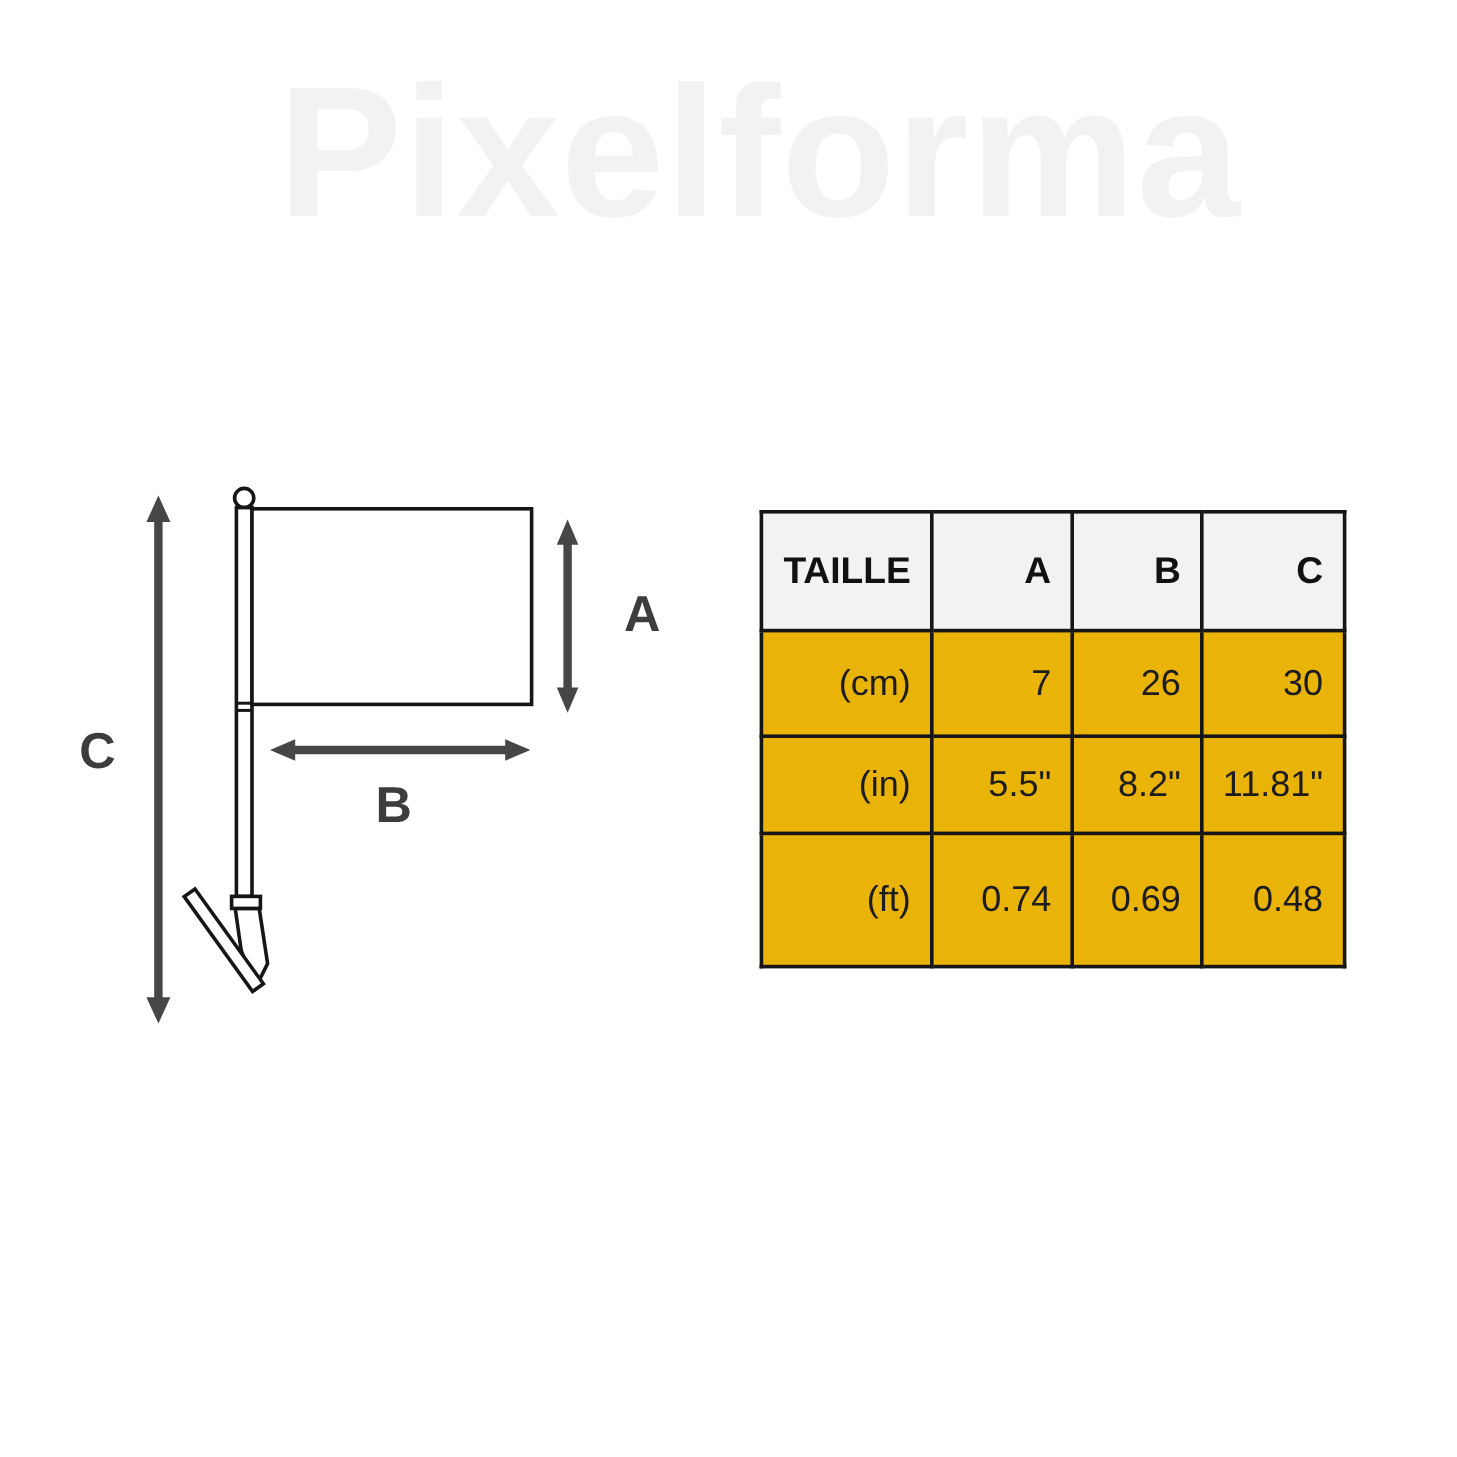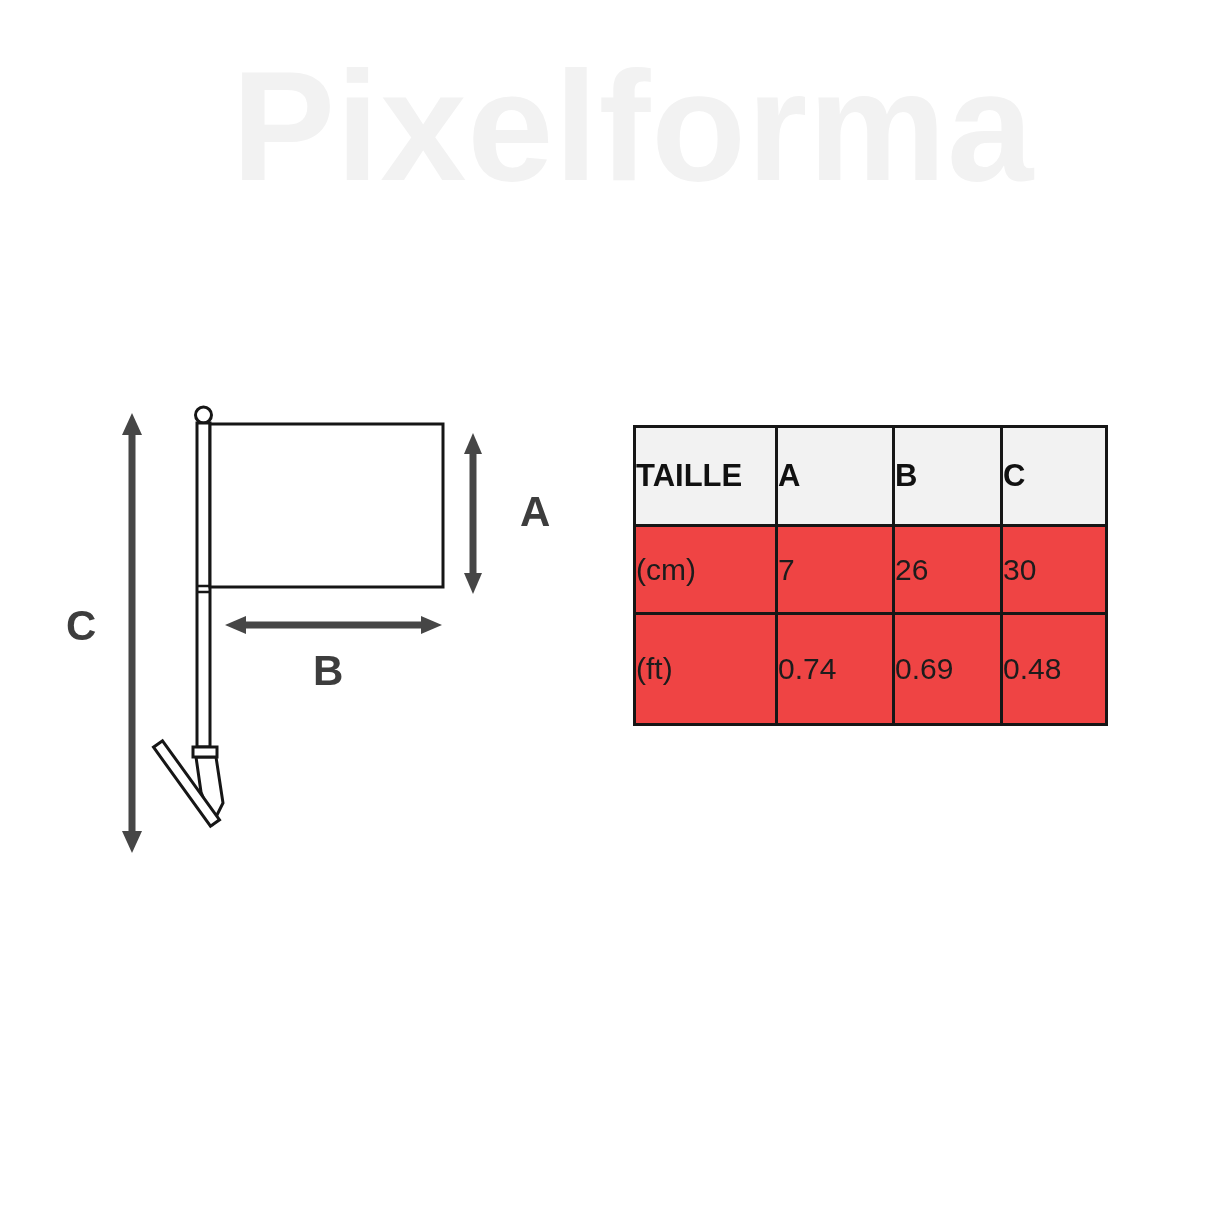--- a/index.html
+++ b/index.html
@@ -49,35 +49,35 @@
   }
   
   .size-table{
     position:absolute;
     left:633px;top:425px;
     border-collapse:collapse;
     table-layout:fixed;
   }
   .size-table td,.size-table th{
     border:3px solid var(--line);
-    text-align:left;
+    text-align:right;
     vertical-align:middle;
     color:var(--cell-text);
-    padding:0;
+    padding:16px;
   }
   .size-table th{
     background:var(--header-bg);
     font-size:31px;
     font-weight:700;
     color:#111;
   }
   .size-table td{
     font-size:30px;
     font-weight:400;
-    background:#ef4444;
+    background:#eab308;
   }
   .row-header{height:99px;}
   .row-cm{height:88px;}
   .row-in{height:81px;}
   .row-ft{height:111px;}
   .col-size{width:142px;}
   .col-a{width:117px;}
   .col-b{width:108px;}
   .col-c{width:105px;}
 </style>
@@ -139,20 +139,26 @@
       <th>C</th>
     </tr>
   </thead>
   <tbody>
     <tr class="row-cm">
       <td>(cm)</td>
       <td>7</td>
       <td>26</td>
       <td>30</td>
     </tr>
+    <tr class="row-in">
+      <td>(in)</td>
+      <td>5.5"</td>
+      <td>8.2"</td>
+      <td>11.81"</td>
+    </tr>
     <tr class="row-ft">
       <td>(ft)</td>
       <td>0.74</td>
       <td>0.69</td>
       <td>0.48</td>
     </tr>
   </tbody>
 </table>
 
 </body></html>

